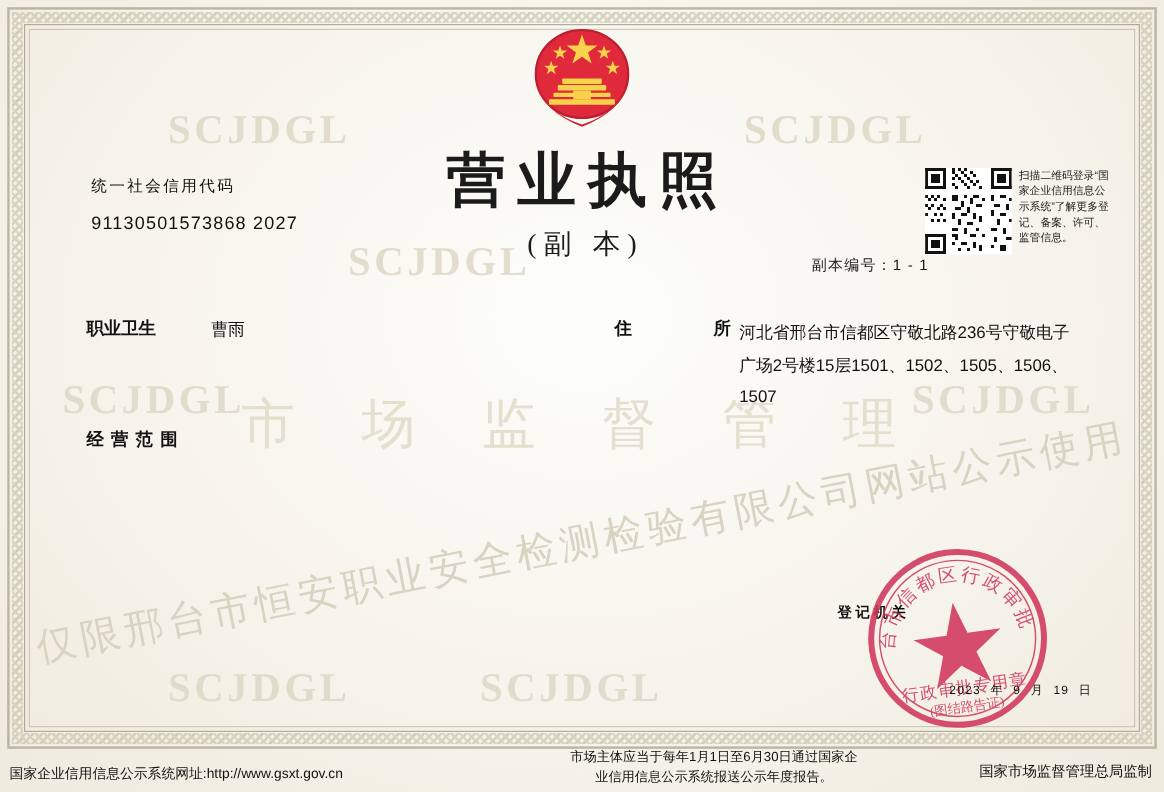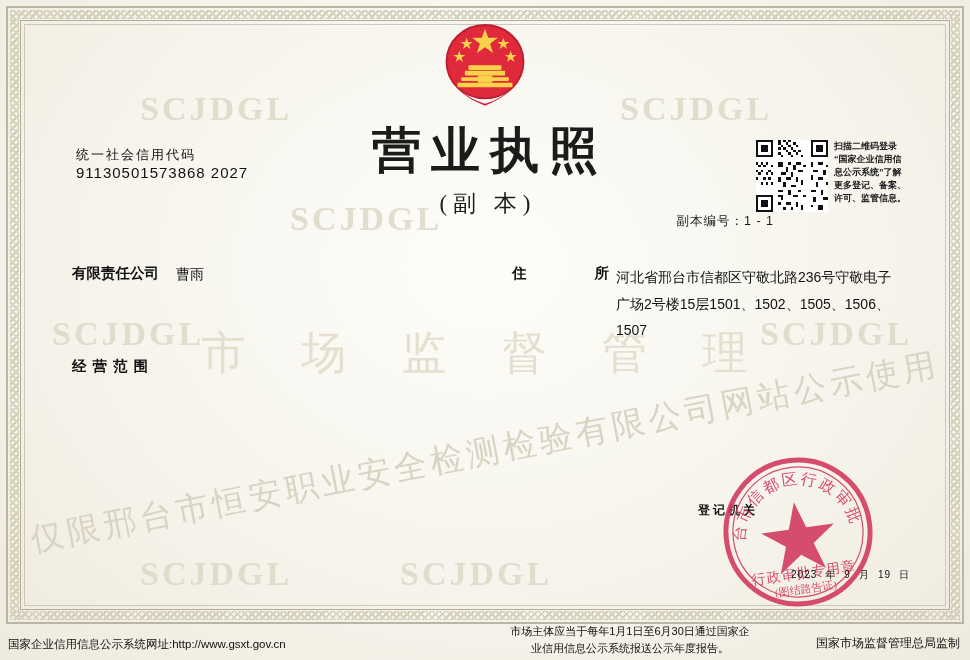--- a/index.html
+++ b/index.html
@@ -147,34 +147,34 @@
     left: 76px;
     top: 146px;
     color: #111;
   }
   .credit-label {
     font-size: 13px;
     letter-spacing: 2px;
     font-family: Liberation Mono, monospace;
   }
   .credit-value {
+    margin-top: 14px;
     font-size: 15px;
     letter-spacing: 1px;
     font-family: "Liberation Sans", sans-serif;
   }
 
   
   .qr-wrap {
     position: absolute;
-    right: 54px;
+    right: 39px;
     top: 140px;
     width: 160px;
     display: flex;
     gap: 6px;
-    font-weight: bold;
   }
   .qr-code {
     width: 72px;
     height: 72px;
     background-color: #fff;
     flex: 0 0 auto;
   }
   .qr-note {
     font-size: 9px;
     line-height: 1.45;
@@ -288,21 +288,20 @@
     font-family: "Liberation Sans", sans-serif;
   }
   .bs-center {
     position: absolute;
     left: 470px;
     bottom: 4px;
     width: 250px;
     text-align: center;
     font-size: 11px;
     line-height: 1.5;
-    margin-left: 35px;
   }
   .bs-right {
     position: absolute;
     right: 10px;
     bottom: 8px;
     font-size: 12px;
   }
 </style>
 </head>
 <body>
@@ -472,21 +471,21 @@
   <div class="copy-no">
     <span>副本编号：</span><span>1 - 1</span>
   </div>
 
   <div class="fields">
 
 
 
     <div class="row">
       <div class="col-left">
-        <div class="lbl">有限责任公司</div>
+        <div class="lbl">职业卫生</div>
         <div class="val">曹雨</div>
       </div>
       <div class="col-right">
         <div class="lbl sp4">住　　所</div>
         <div class="val addr-val">河北省邢台市信都区守敬北路236号守敬电子广场2号楼15层1501、1502、1505、1506、1507</div>
       </div>
     </div>
 
     <div class="row scope-row">
       <div class="col-left">

